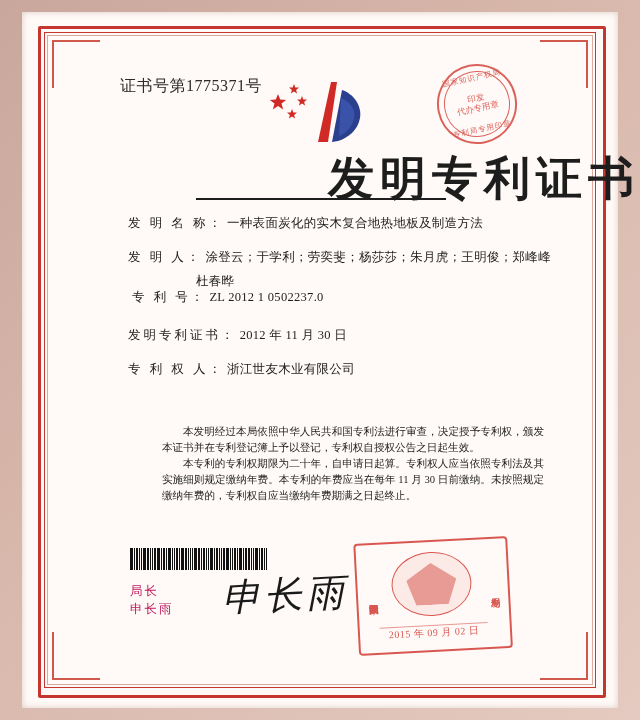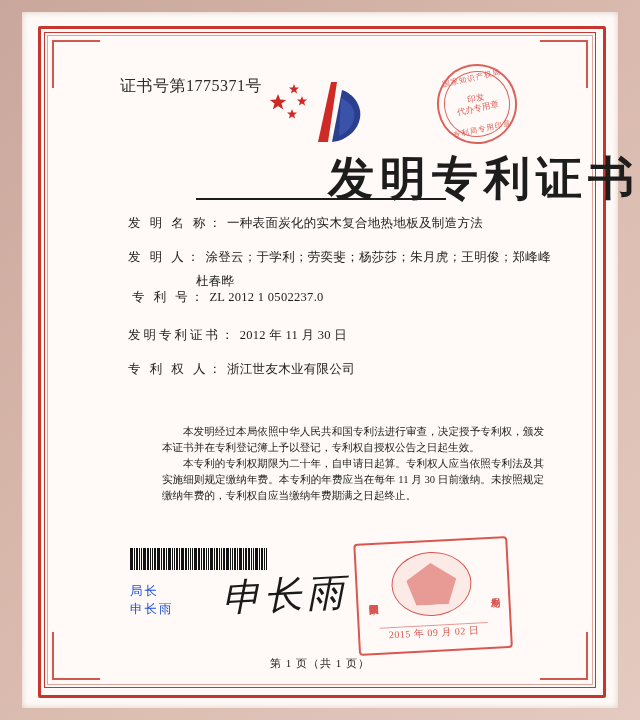--- a/index.html
+++ b/index.html
@@ -193,21 +193,21 @@
     height: 22px;
     margin-right: 1px;
   }
 
   
   .director {
     position: absolute;
     left: 130px; top: 582px;
     font-size: 12.5px;
     line-height: 18px;
-    color: #1d4ed8;
+    color: #be185d;
     letter-spacing: 2px;
   }
   .signature {
     position: absolute;
     left: 222px; top: 570px;
     font-size: 38px;
     color: #1a1a1a;
     font-family: "Liberation Serif", serif;
     font-style: italic;
     letter-spacing: 4px;
@@ -425,14 +425,13 @@
     <div class="band"></div>
     <div class="left-text">中华人民共和国国家知识产权局</div>
     <div class="right-text">专利局专用</div>
     <div class="emblem">
       <div class="emblem-inner"></div>
     </div>
     <div class="date-line"></div>
     <div class="date">2015 年 09 月 02 日</div>
   </div>
 
-  <div class="footer">第 1 页（共 1 页）</div>
 </div>
 
 </body></html>

